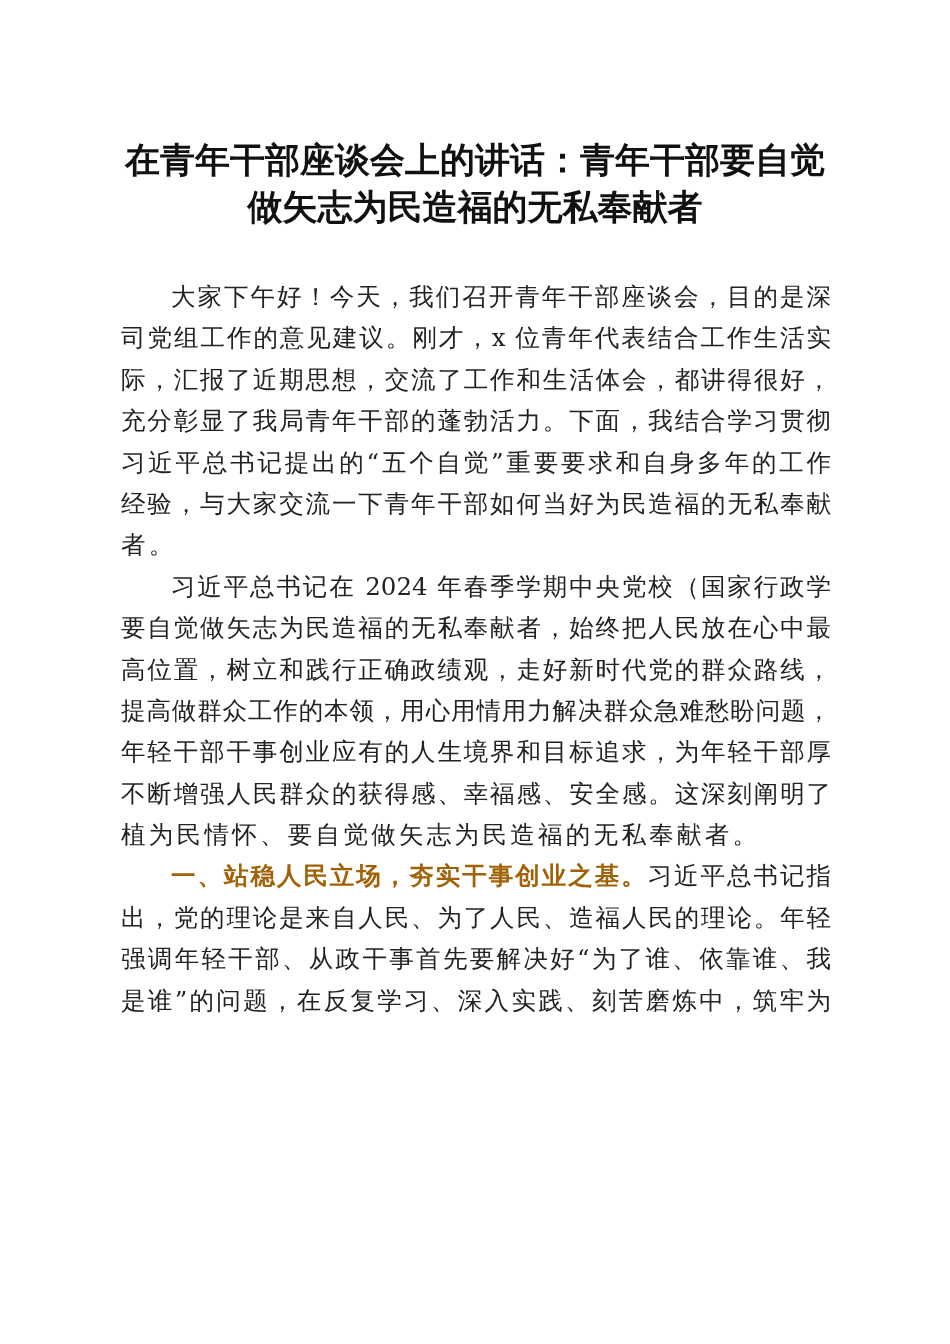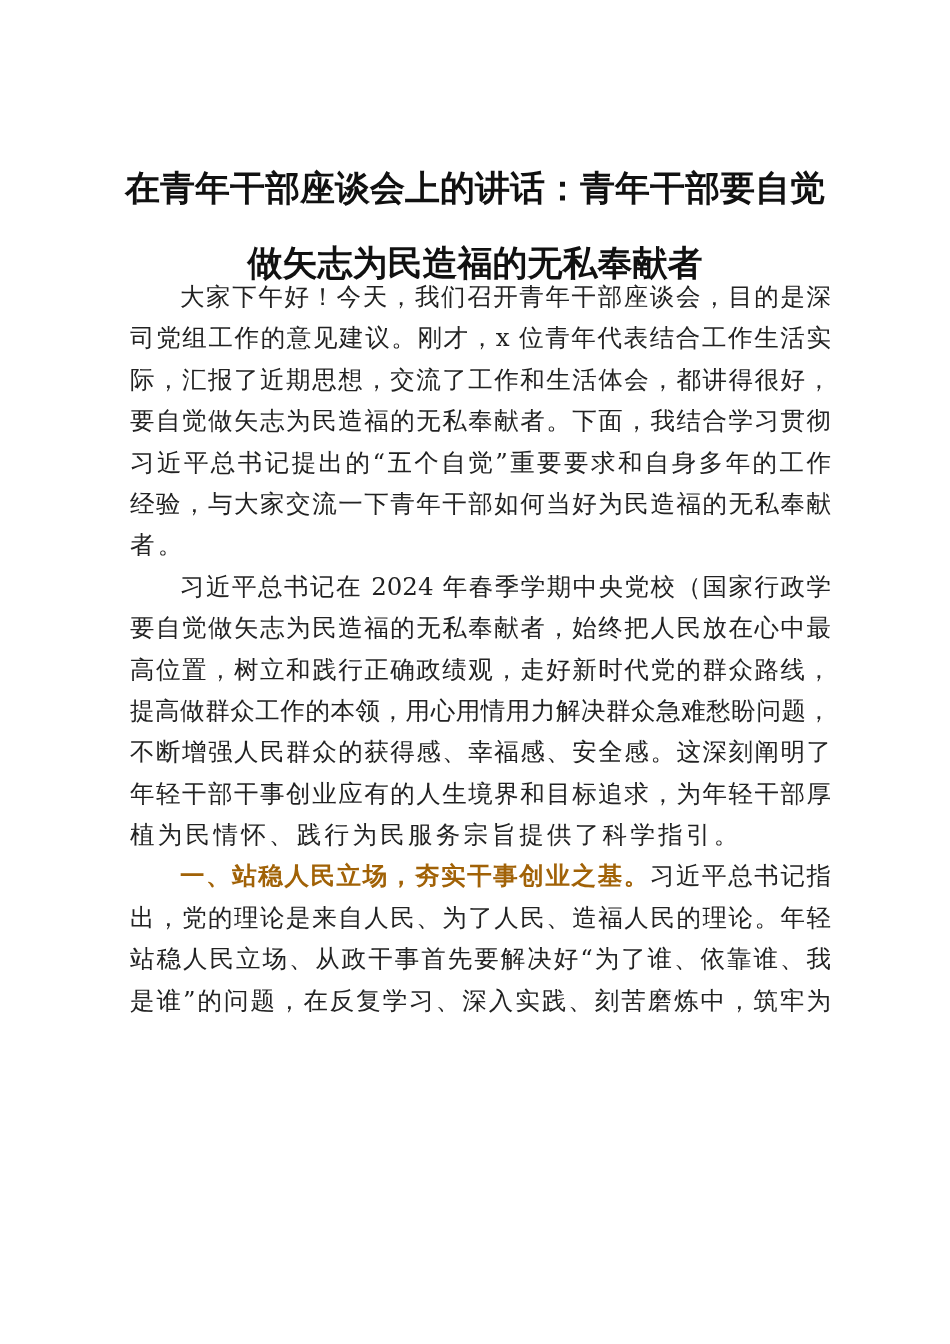--- a/index.html
+++ b/index.html
@@ -5,62 +5,62 @@
   html, body { margin: 0; padding: 0; background: #ffffff; }
   body { width: 950px; height: 1344px; position: relative; overflow: hidden; }
   .page { position: absolute; left: 0; top: 0; width: 950px; height: 1344px; background: #fff; }
   .title {
     position: absolute; left: 100px; top: 136px; width: 750px;
     text-align: center;
     font-family: "DejaVu Serif", "Liberation Serif", serif;
     font-weight: bold; font-size: 35px; line-height: 47px; color: #111;
     letter-spacing: 0px;
   }
-  .title div { white-space: nowrap; margin-top: 28px; }
+  .title div { white-space: nowrap; }
   .body {
     position: absolute; left: 121px; top: 276px; width: 710px;
     font-family: "DejaVu Serif", "Liberation Serif", serif;
     font-size: 24.5px; line-height: 41.4px; color: #222;
   }
-  .line { white-space: nowrap; height: 41.4px; letter-spacing: 3.3px; margin-left: 9px; }
+  .line { white-space: nowrap; height: 41.4px; letter-spacing: 3.3px; }
   .line.justify { text-align-last: justify; text-align: justify; letter-spacing: 0; }
   .indent { padding-left: 50px; }
   .bold { font-family: "DejaVu Sans", "Liberation Sans", sans-serif; font-weight: bold; color: #a16207; letter-spacing: 0; }
 </style>
 </head>
 <body>
 
 <div class="page">
   <div class="title">
     <div>在青年干部座谈会上的讲话：青年干部要自觉</div>
     <div>做矢志为民造福的无私奉献者</div>
   </div>
 
   <div class="body">
 
     <div>
       <div class="line justify indent">大家下午好！今天，我们召开青年干部座谈会，目的是深</div>
       <div class="line justify">司党组工作的意见建议。刚才，x 位青年代表结合工作生活实</div>
       <div class="line justify">际，汇报了近期思想，交流了工作和生活体会，都讲得很好，</div>
-      <div class="line justify">要自觉做矢志为民造福的无私奉献者。下面，我结合学习贯彻</div>
+      <div class="line justify">充分彰显了我局青年干部的蓬勃活力。下面，我结合学习贯彻</div>
       <div class="line justify">习近平总书记提出的“五个自觉”重要要求和自身多年的工作</div>
       <div class="line justify">经验，与大家交流一下青年干部如何当好为民造福的无私奉献</div>
       <div class="line">者。</div>
     </div>
 
     <div>
       <div class="line justify indent">习近平总书记在 2024 年春季学期中央党校（国家行政学</div>
       <div class="line justify">要自觉做矢志为民造福的无私奉献者，始终把人民放在心中最</div>
       <div class="line justify">高位置，树立和践行正确政绩观，走好新时代党的群众路线，</div>
       <div class="line justify">提高做群众工作的本领，用心用情用力解决群众急难愁盼问题，</div>
+      <div class="line justify">年轻干部干事创业应有的人生境界和目标追求，为年轻干部厚</div>
       <div class="line justify">不断增强人民群众的获得感、幸福感、安全感。这深刻阐明了</div>
-      <div class="line justify">年轻干部干事创业应有的人生境界和目标追求，为年轻干部厚</div>
-      <div class="line">植为民情怀、践行为民服务宗旨提供了科学指引。</div>
+      <div class="line">植为民情怀、要自觉做矢志为民造福的无私奉献者。</div>
     </div>
 
     <div>
       <div class="line justify indent"><span class="bold">一、站稳人民立场，夯实干事创业之基。</span><span>习近平总书记指</span></div>
       <div class="line justify">出，党的理论是来自人民、为了人民、造福人民的理论。年轻</div>
-      <div class="line justify">站稳人民立场、从政干事首先要解决好“为了谁、依靠谁、我</div>
+      <div class="line justify">强调年轻干部、从政干事首先要解决好“为了谁、依靠谁、我</div>
       <div class="line justify">是谁”的问题，在反复学习、深入实践、刻苦磨炼中，筑牢为</div>
     </div>
   </div>
 </div>
 
 </body></html>

